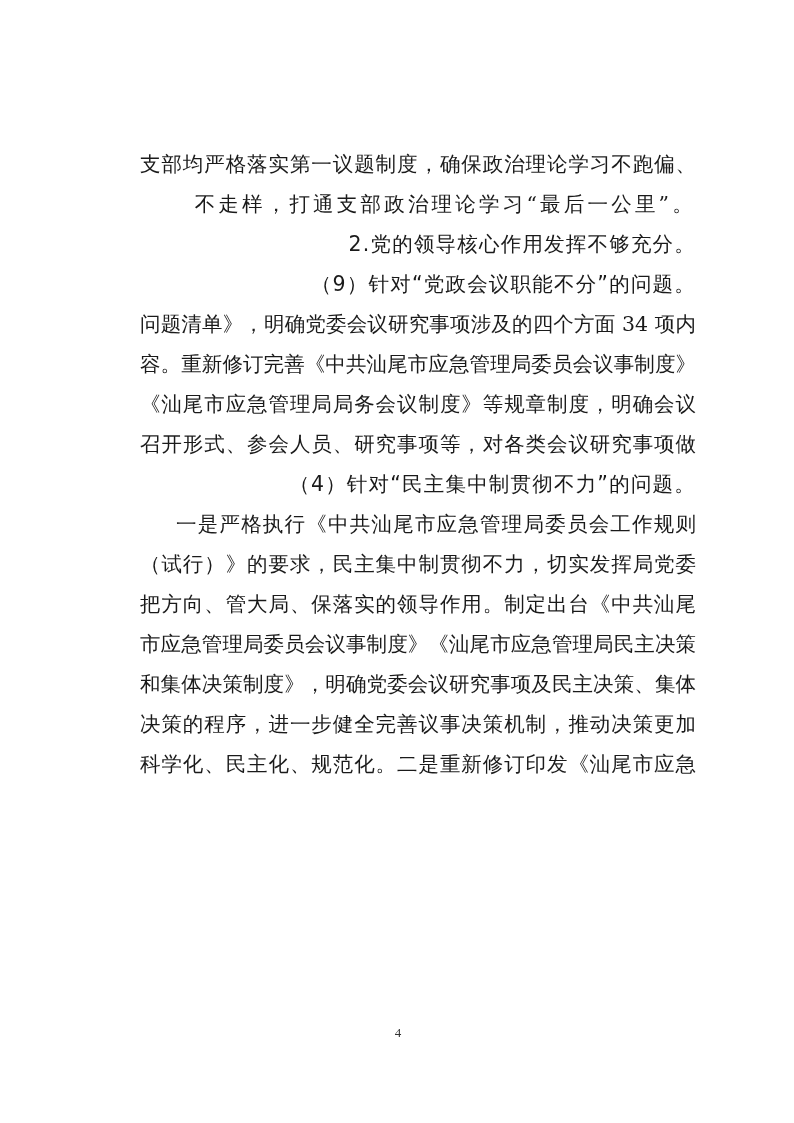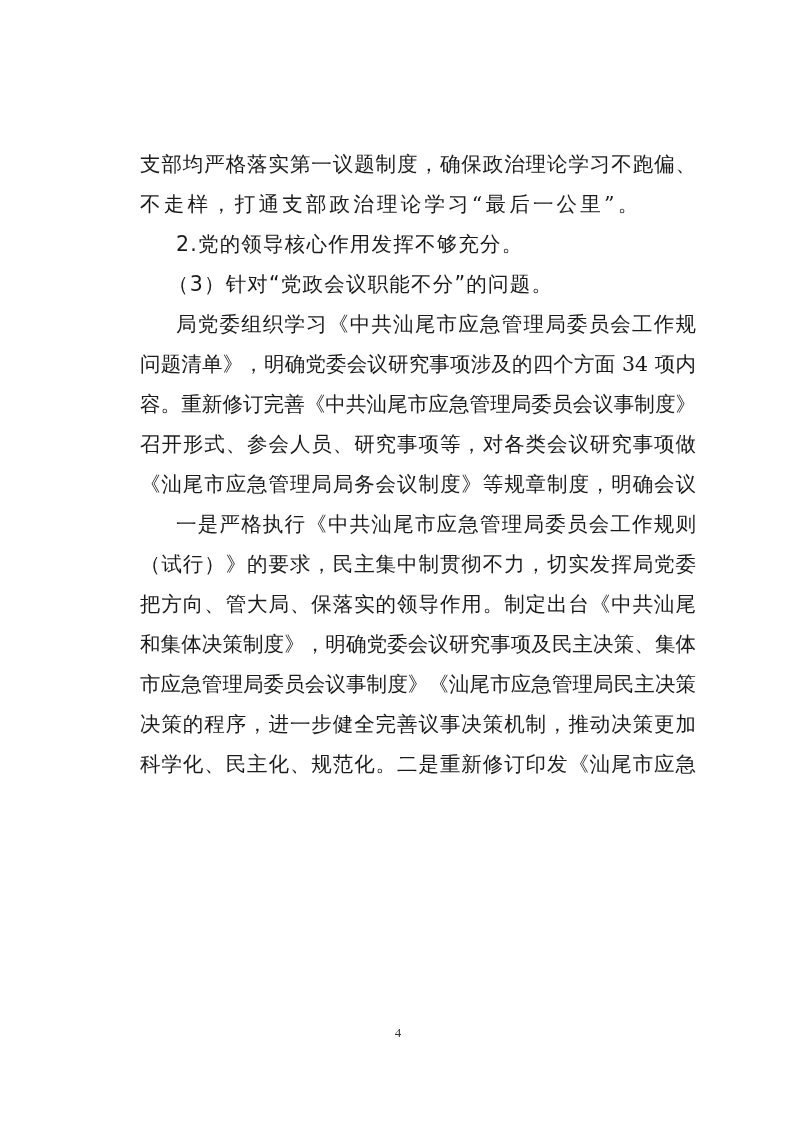--- a/index.html
+++ b/index.html
@@ -1,43 +1,43 @@
 <!DOCTYPE html>
 <html><head>
 <meta charset="utf-8">
 <style>
   html, body { margin:0; padding:0; background:#ffffff; }
   body { width:794px; height:1123px; position:relative; overflow:hidden;
          font-family:"DejaVu Serif","Liberation Serif",serif; color:#1a1a1a; }
   .page { position:absolute; left:0; top:0; width:794px; height:856px; background:#fff; }
   .content { position:absolute; left:140px; top:144px; width:556px; }
   .line { height:40px; line-height:40px; font-size:20.5px; white-space:nowrap; overflow:visible;
-          letter-spacing:3.2px; }
+          letter-spacing:3.2px;text-align:right; }
   .line.justify { text-align:justify; text-align-last:justify; letter-spacing:0; }
   .indent { padding-left:36px; }
   .bold { font-weight:normal; font-family:"DejaVu Sans","Liberation Sans",sans-serif; letter-spacing:1.2px; }
   .page-number { position:absolute; left:390px; top:1025px; width:16px; text-align:center;
                  font-family:"Liberation Serif",serif; font-size:13px; color:#333; }
 </style>
 </head>
 <body>
 
 <div class="page">
   <div class="content">
     <div class="line justify">支部均严格落实第一议题制度，确保政治理论学习不跑偏、</div>
     <div class="line">不走样，打通支部政治理论学习“最后一公里”。</div>
     <div class="line indent bold">2.党的领导核心作用发挥不够充分。</div>
-    <div class="line indent bold" style="padding-left:28px;">（3）针对“党政会议职能不分”的问题。</div>
-    <div class="line justify indent">局党委组织学习《中共汕尾市应急管理局委员会工作规</div>
+    <div class="line indent bold" style="padding-left:28px;">（9）针对“党政会议职能不分”的问题。</div>
     <div class="line justify">问题清单》，明确党委会议研究事项涉及的四个方面 34 项内</div>
     <div class="line justify">容。重新修订完善《中共汕尾市应急管理局委员会议事制度》</div>
+    <div class="line justify">《汕尾市应急管理局局务会议制度》等规章制度，明确会议</div>
     <div class="line justify">召开形式、参会人员、研究事项等，对各类会议研究事项做</div>
-    <div class="line justify">《汕尾市应急管理局局务会议制度》等规章制度，明确会议</div>
+    <div class="line indent bold" style="padding-left:28px;">（4）针对“民主集中制贯彻不力”的问题。</div>
     <div class="line justify indent">一是严格执行《中共汕尾市应急管理局委员会工作规则</div>
     <div class="line justify">（试行）》的要求，民主集中制贯彻不力，切实发挥局党委</div>
     <div class="line justify">把方向、管大局、保落实的领导作用。制定出台《中共汕尾</div>
+    <div class="line justify">市应急管理局委员会议事制度》《汕尾市应急管理局民主决策</div>
     <div class="line justify">和集体决策制度》，明确党委会议研究事项及民主决策、集体</div>
-    <div class="line justify">市应急管理局委员会议事制度》《汕尾市应急管理局民主决策</div>
     <div class="line justify">决策的程序，进一步健全完善议事决策机制，推动决策更加</div>
     <div class="line justify">科学化、民主化、规范化。二是重新修订印发《汕尾市应急</div>
   </div>
   <div class="page-number">4</div>
 </div>
 
 </body></html>

